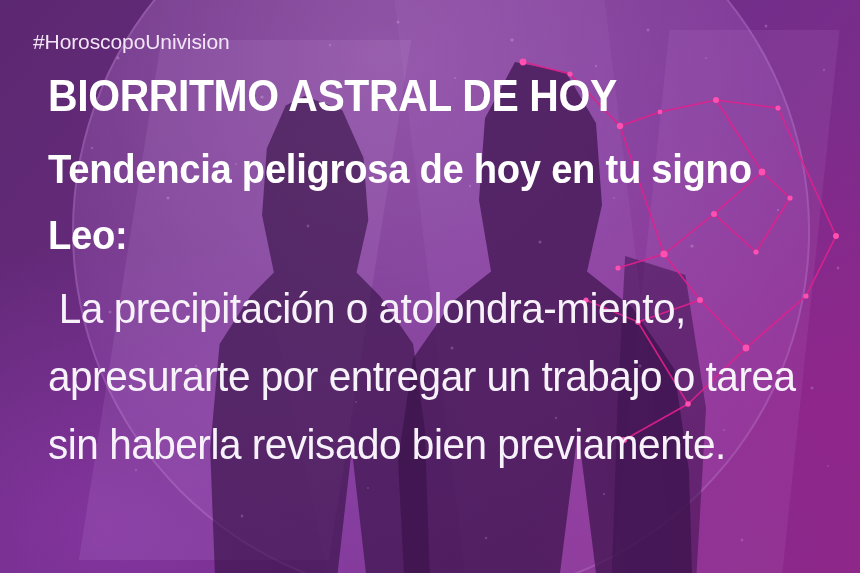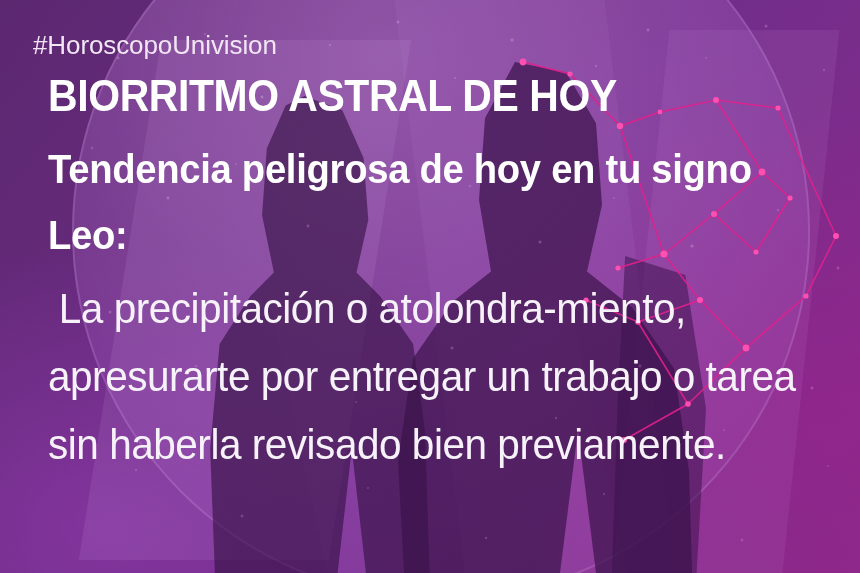--- a/index.html
+++ b/index.html
@@ -96,21 +96,21 @@
     position: absolute;
     left: 0; top: 0;
     width: 860px;
     height: 573px;
     padding: 0;
   }
   .hashtag {
     position: absolute;
     left: 33px;
     top: 30px;
-    font-size: 26px;
+    font-size: 21px;
     font-weight: 400;
     color: #f2e6f6;
     letter-spacing: -0.1px;
     white-space: nowrap;
   }
   .headline {
     position: absolute;
     left: 48px;
     top: 72px;
     font-size: 44px;

